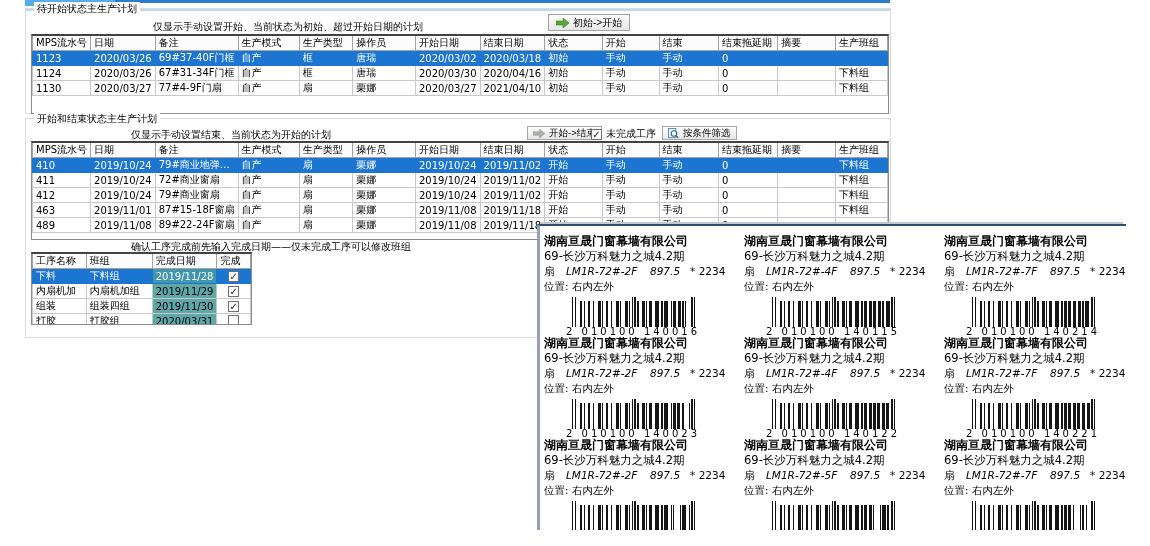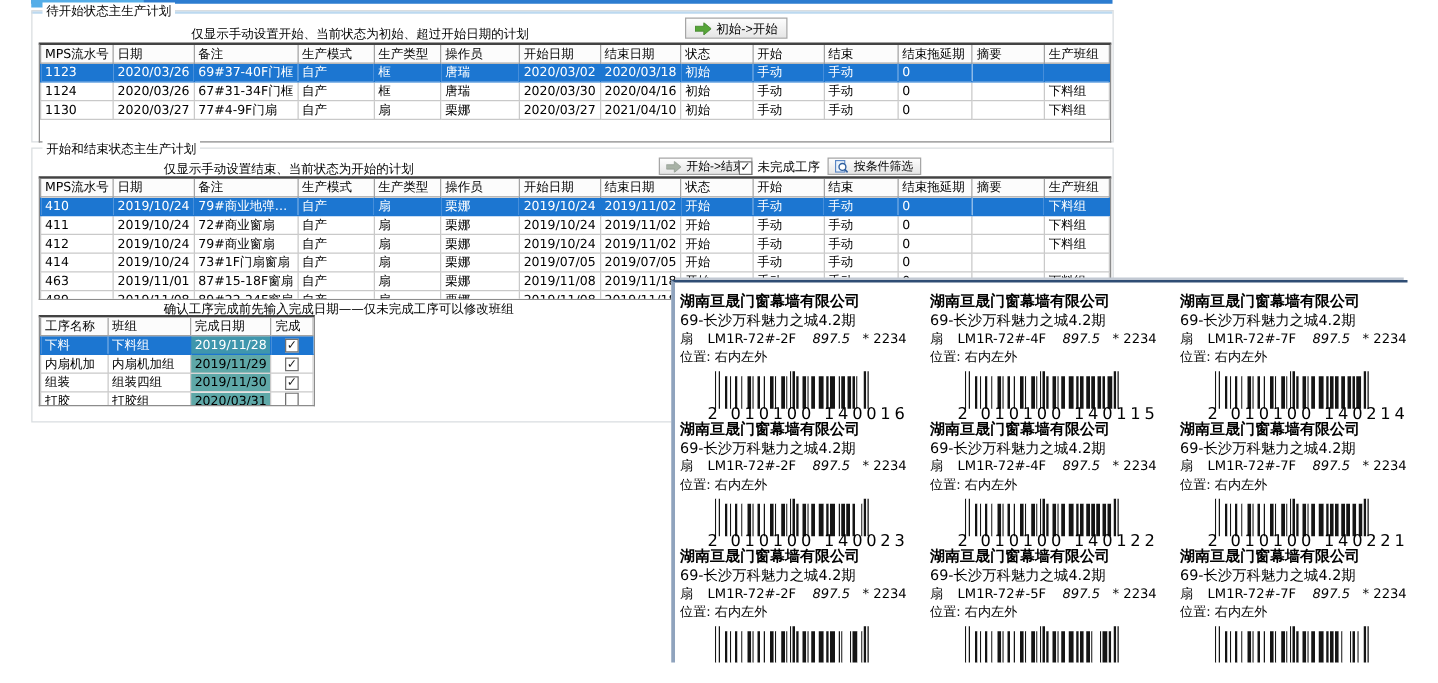--- a/index.html
+++ b/index.html
@@ -35,29 +35,29 @@
   .label-panel{position:absolute;left:537px;top:224px;width:589px;height:306px;background:#fff;z-index:5;
                border-top:2px solid #2f4d74;border-left:3px solid #8fa3bd;box-sizing:border-box;
                box-shadow:0 -5px 0 -3px #c2c9d3;overflow:hidden;}
   .labels-grid{display:grid;grid-template-columns:repeat(3,200px);grid-auto-rows:94px;row-gap:8px;
                padding:8px 0 0 4px;}
   .label-card{position:relative;overflow:visible;}
   .lc-company{font-size:12px;font-weight:bold;line-height:15px;white-space:nowrap;}
   .lc-project{font-size:11.5px;line-height:15px;white-space:nowrap;}
   .lc-item{display:flex;font-size:10.5px;line-height:15px;align-items:baseline;white-space:nowrap;}
   .lc-type{width:22px;}
-  .lc-model{width:84px;}
+  .lc-model{width:84px;font-style:italic;}
   .lc-size{font-style:italic;}
   .lc-qty{margin-left:10px;}
   .lc-pos{font-size:10.5px;line-height:15px;white-space:nowrap;}
   .bars{height:30px;margin:3px 0 0 28px;font-size:0;white-space:nowrap;display:flex;align-items:flex-end;}
   .bar{display:inline-block;height:26px;background:#fff;}
   .bar.bk{background:#151515;}
   .bar.tall{height:30px;}
-  .lc-digits{font-size:13px;letter-spacing:3px;margin-left:22px;line-height:9px;white-space:nowrap;}
+  .lc-digits{font-size:10px;letter-spacing:3px;margin-left:22px;line-height:9px;white-space:nowrap;}
   svg{display:block;}
 </style>
 </head>
 <body>
 
 <div class="screen">
 
   <div class="strip-main"></div>
   <div class="strip-active"></div>
   <div class="strip-thin"></div>
@@ -267,36 +267,20 @@
               <td>2019/10/24</td>
               <td>2019/11/02</td>
               <td>开始</td>
               <td>手动</td>
               <td>手动</td>
               <td>0</td>
               <td></td>
               <td>下料组</td>
             </tr>
             <tr>
-              <td>414</td>
-              <td>2019/10/24</td>
-              <td>73#1F门扇窗扇</td>
-              <td>自产</td>
-              <td>扇</td>
-              <td>栗娜</td>
-              <td>2019/07/05</td>
-              <td>2019/07/05</td>
-              <td>开始</td>
-              <td>手动</td>
-              <td>手动</td>
-              <td>0</td>
-              <td></td>
-              <td></td>
-            </tr>
-            <tr>
               <td>463</td>
               <td>2019/11/01</td>
               <td>87#15-18F窗扇</td>
               <td>自产</td>
               <td>扇</td>
               <td>栗娜</td>
               <td>2019/11/08</td>
               <td>2019/11/18</td>
               <td>开始</td>
               <td>手动</td>

